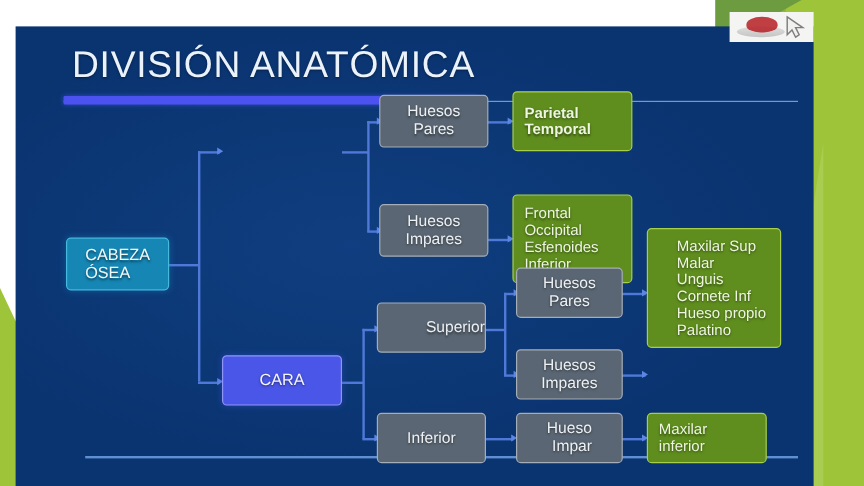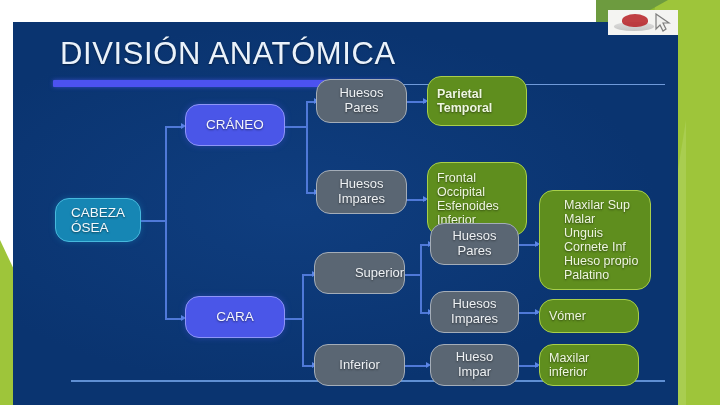--- a/index.html
+++ b/index.html
@@ -116,21 +116,21 @@
   #logo-cursor-icon {
     position: absolute; left: 46px; top: 3px;
     width: 18px; height: 19px;
   }
 
   
   .node {
     position: absolute;
     display: flex;
     align-items: center;
-    border-radius: 14px;
+    border-radius: 4px;
     line-height: 1.13;
     white-space: pre-line;
     text-shadow: 0 1px 2px rgba(0,0,0,0.5);
   }
   .node-root {
     background: #1686b4;
     border: 1.5px solid #47b9dd;
     color: #f2f9fd;
     justify-content: center;
     font-size: 13.5px;
@@ -234,21 +234,20 @@
     <div class="conn conn-h" style="left:505px; top:222px; width:20px;"></div>
     <div class="arrow" style="left:522px; top:218.5px;"></div>
     <div class="conn conn-h" style="left:505px; top:290px; width:20px;"></div>
     <div class="arrow" style="left:522px; top:286.5px;"></div>
     <div class="conn conn-h" style="left:505px; top:343px; width:20px;"></div>
     <div class="arrow" style="left:522px; top:339.5px;"></div>
 
     <div class="node node-root" style="left:42px; top:176px; width:86px; height:44px;">CABEZA
 ÓSEA</div>
 
-    <div class="node node-blue" style="left:172px; top:82px; width:100px; height:42px;">CRÁNEO</div>
 
     <div class="node node-blue" style="left:172px; top:274px; width:100px; height:42px;">CARA</div>
 
     <div class="node node-gray" style="left:303px; top:57px; width:91px; height:44px;">Huesos
 Pares</div>
 
     <div class="node node-gray" style="left:303px; top:148px; width:91px; height:44px;">Huesos
 Impares</div>
 
     <div class="node node-green" style="left:414px; top:54px; width:100px; height:50px;font-weight:bold;">Parietal
@@ -262,31 +261,30 @@
     <div class="node node-gray" style="left:301px; top:230px; width:91px; height:42px;padding-left:40px;">Superior</div>
 
     <div class="node node-gray" style="left:301px; top:322px; width:91px; height:42px;">Inferior</div>
 
     <div class="node node-gray" style="left:417px; top:201px; width:89px; height:42px;">Huesos
 Pares</div>
 
     <div class="node node-gray" style="left:417px; top:269px; width:89px; height:42px;">Huesos
 Impares</div>
 
-    <div class="node node-gray" style="left:417px; top:322px; width:89px; height:42px;">Hueso
+    <div class="node node-gray" style="left:417px; top:322px; width:89px; height:42px;text-align:right;">Hueso
 Impar</div>
 
     <div class="node node-green" style="left:526px; top:168px; width:112px; height:100px;padding-left:24px;">Maxilar Sup
 Malar
 Unguis
 Cornete Inf
 Hueso propio
 Palatino</div>
 
-    <div class="node node-green" style="left:526px; top:277px; width:100px; height:34px;">Vómer</div>
 
     <div class="node node-green" style="left:526px; top:322px; width:100px; height:42px;">Maxilar
 inferior</div>
   </div>
 
   <div id="watermark-logo">
     <div id="logo-gray-swoosh"></div>
     <div id="logo-red-blob"></div>
     <svg id="logo-cursor-icon" viewBox="0 0 18 19">
       <polygon points="2,1 2,16 6,12 9,18 12,16 9,10 15,10" fill="#f0f0ee" stroke="#7d7d7d" stroke-width="1.2"></polygon>

